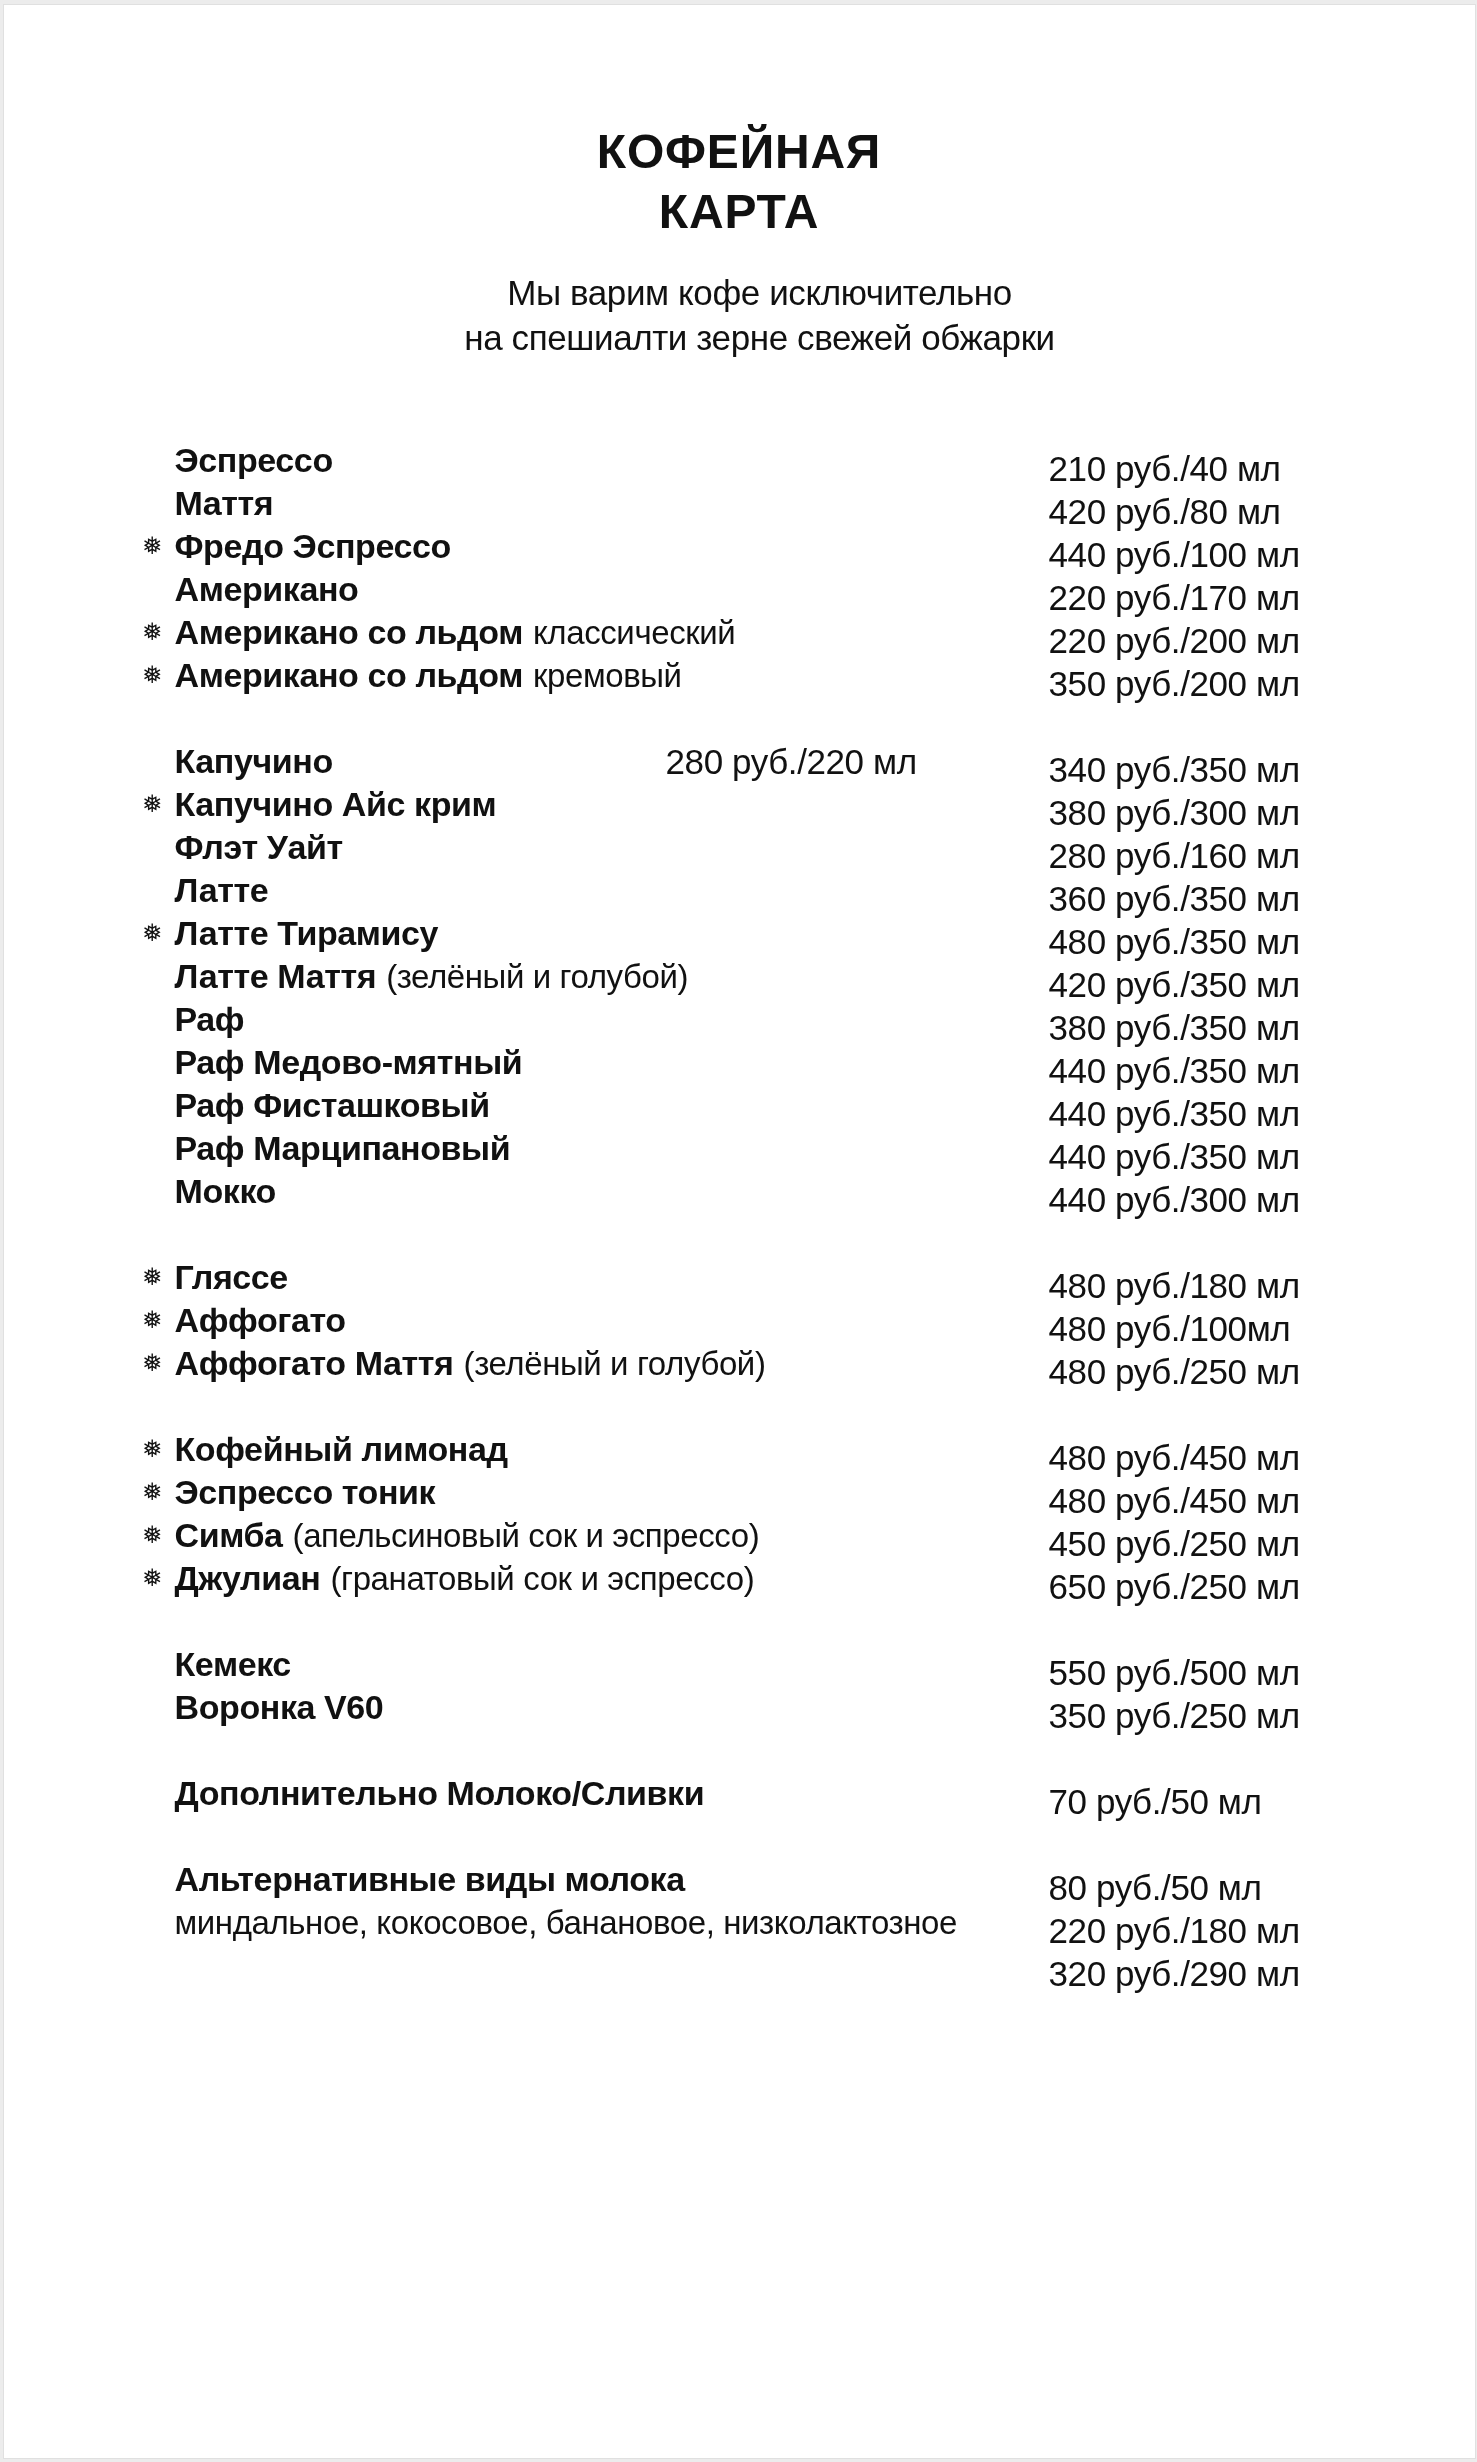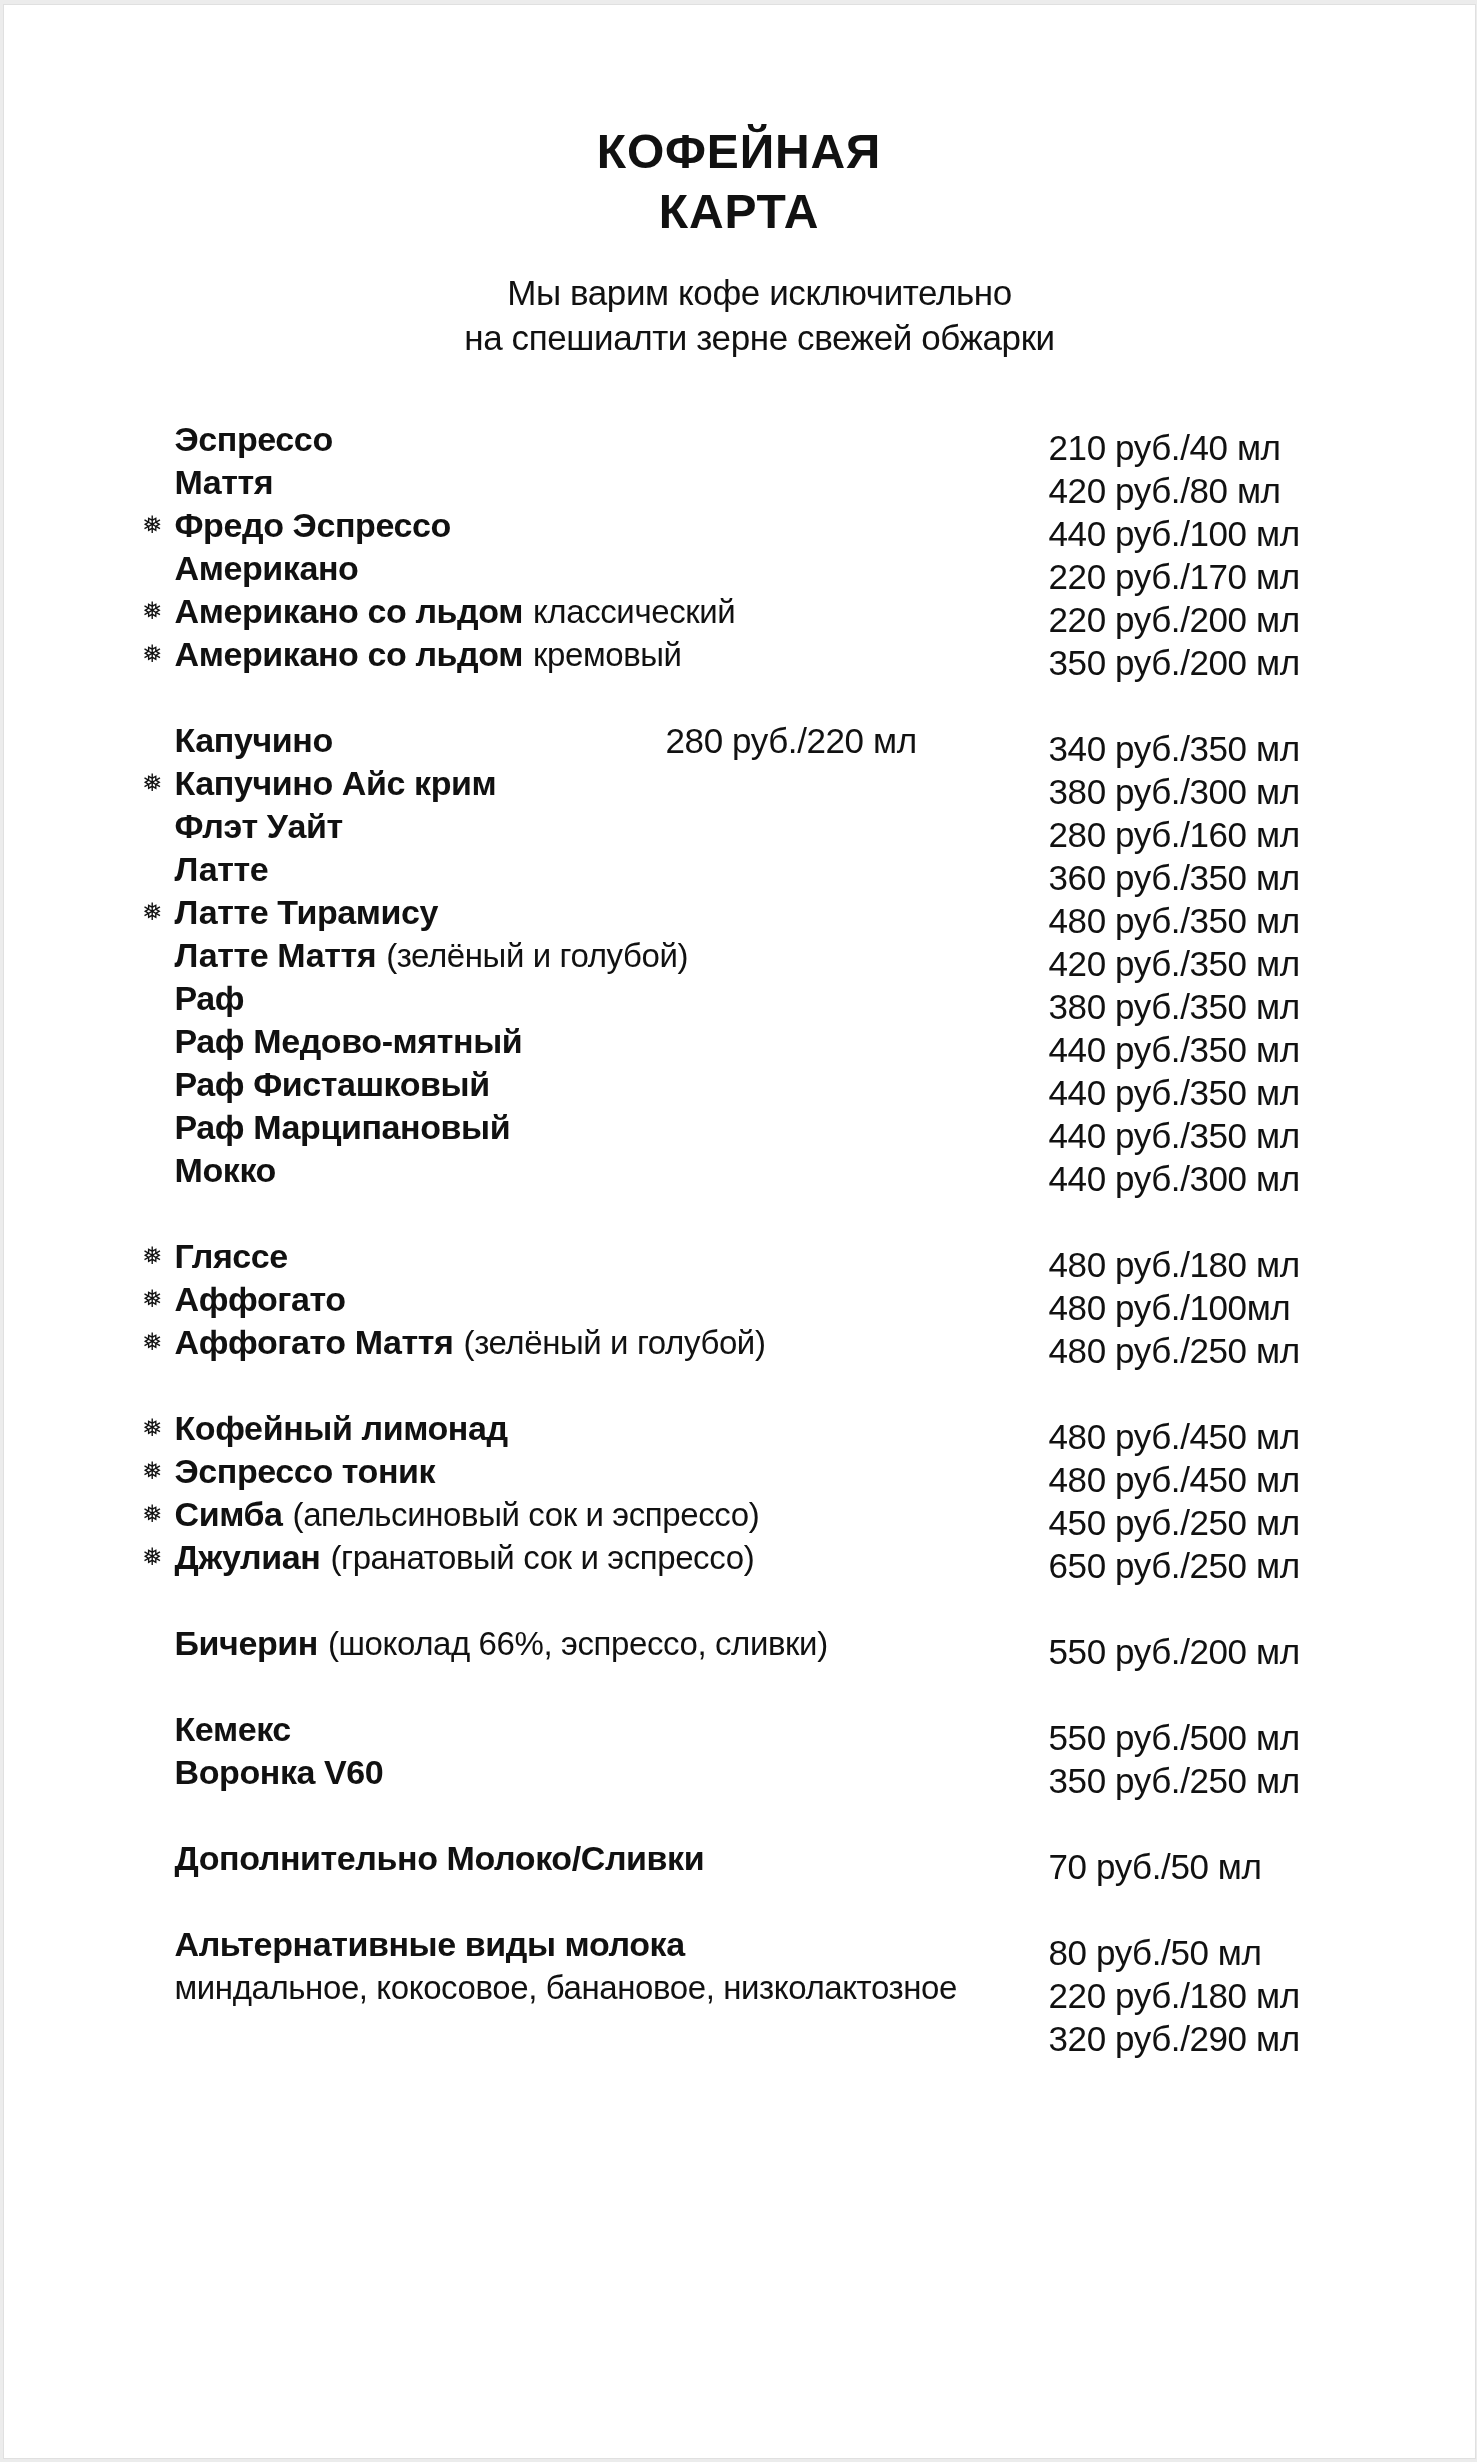--- a/index.html
+++ b/index.html
@@ -27,21 +27,21 @@
     font-size:48px;line-height:60px;font-weight:700;
     letter-spacing:0.8px;
   }
   .subtitle{margin-top:28px;}
   .subtitle-line{
     font-size:35px;line-height:45px;font-weight:300;
     letter-spacing:-0.4px;
     padding-left:41px;
   }
   .menu{
-    margin-top:58px;
+    margin-top:79px;
     padding-left:171px;
     padding-right:50px;
   }
   .section{margin-top:43px;}
   .section:first-child{margin-top:0;}
   .row{
     position:relative;
     height:43px;line-height:43px;
     white-space:nowrap;
   }
@@ -225,28 +225,20 @@
         <div class="row">
     <span class="snow">❅</span>
     <span class="name">Джулиан</span><span class="desc">(гранатовый сок и эспрессо)</span>
     <span class="mid"></span>
     <span class="price">650 руб./250 мл</span>
   </div>
       </div>
       <div class="section">
         <div class="row">
     
-    <span class="name">Бичерин</span><span class="desc">(шоколад 66%, эспрессо, сливки)</span>
-    <span class="mid"></span>
-    <span class="price">550 руб./200 мл</span>
-  </div>
-      </div>
-      <div class="section">
-        <div class="row">
-    
     <span class="name">Кемекс</span><span class="desc"></span>
     <span class="mid"></span>
     <span class="price">550 руб./500 мл</span>
   </div>
         <div class="row">
     
     <span class="name">Воронка V60</span><span class="desc"></span>
     <span class="mid"></span>
     <span class="price">350 руб./250 мл</span>
   </div>

